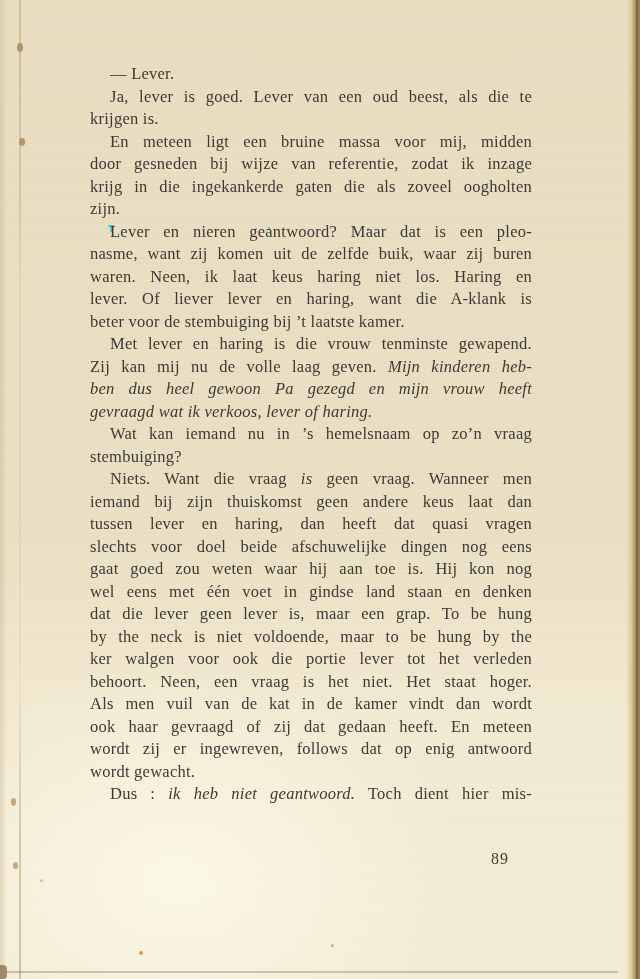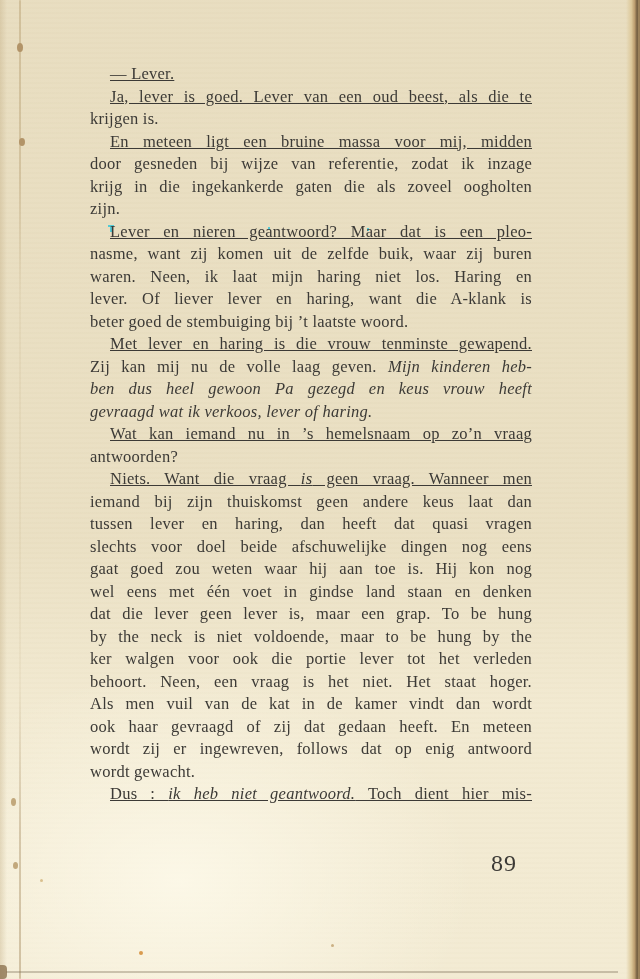--- a/index.html
+++ b/index.html
@@ -68,27 +68,27 @@
     font-size: 16.5px;
     letter-spacing: 0.25px;
   }
   .line {
     height: 22.5px;
     line-height: 22.5px;
     overflow: hidden;
     white-space: normal;
   }
   .line.just { text-align: justify; text-align-last: justify; }
-  .line.indent { text-indent: 20px; text-decoration: underline; }
+  .line.indent { text-indent: 20px; }
   .it { font-style: italic; text-align: center; }
   .page-number {
     position: absolute;
     left: 491px; top: 850px;
     color: var(--ink, #3c3a36);
-    font-size: 24px;
+    font-size: 16px;
     letter-spacing: 1px;
   }
 </style>
 </head>
 <body>
 
 <div class="scan-page">
 
   <div class="edge-left"></div>
   <div class="seam"></div>
@@ -109,29 +109,29 @@
   <div class="text-block">
       <div class="line indent"><span>— Lever.</span></div>
       <div class="line indent just"><span>Ja, lever is goed. Lever van een oud beest, als die te</span></div>
       <div class="line"><span>krijgen is.</span></div>
       <div class="line indent just"><span>En meteen ligt een bruine massa voor mij, midden</span></div>
       <div class="line just"><span>door gesneden bij wijze van referentie, zodat ik inzage</span></div>
       <div class="line just"><span>krijg in die ingekankerde gaten die als zoveel oogholten</span></div>
       <div class="line"><span>zijn.</span></div>
       <div class="line indent just"><span>Lever en nieren geantwoord? Maar dat is een pleo-</span></div>
       <div class="line just"><span>nasme, want zij komen uit de zelfde buik, waar zij buren</span></div>
-      <div class="line just"><span>waren. Neen, ik laat mijn haring niet los. Haring en</span></div>
+      <div class="line just"><span>waren. Neen, ik laat keus haring niet los. Haring en</span></div>
       <div class="line just"><span>lever. Of liever lever en haring, want die A-klank is</span></div>
-      <div class="line"><span>beter goed de stembuiging bij ’t laatste woord.</span></div>
+      <div class="line"><span>beter voor de stembuiging bij ’t laatste kamer.</span></div>
       <div class="line indent just"><span>Met lever en haring is die vrouw tenminste gewapend.</span></div>
       <div class="line just"><span>Zij kan mij nu de volle laag geven. </span><span class="it">Mijn kinderen heb-</span></div>
-      <div class="line just"><span class="it">ben dus heel gewoon Pa gezegd en keus vrouw heeft</span></div>
+      <div class="line just"><span class="it">ben dus heel gewoon Pa gezegd en mijn vrouw heeft</span></div>
       <div class="line"><span class="it">gevraagd wat ik verkoos, lever of haring.</span></div>
       <div class="line indent just"><span>Wat kan iemand nu in ’s hemelsnaam op zo’n vraag</span></div>
-      <div class="line"><span>antwoorden?</span></div>
+      <div class="line"><span>stembuiging?</span></div>
       <div class="line indent just"><span>Niets. Want die vraag </span><span class="it">is</span><span> geen vraag. Wanneer men</span></div>
       <div class="line just"><span>iemand bij zijn thuiskomst geen andere keus laat dan</span></div>
       <div class="line just"><span>tussen lever en haring, dan heeft dat quasi vragen</span></div>
       <div class="line just"><span>slechts voor doel beide afschuwelijke dingen nog eens</span></div>
       <div class="line just"><span>gaat goed zou weten waar hij aan toe is. Hij kon nog</span></div>
       <div class="line just"><span>wel eens met één voet in gindse land staan en denken</span></div>
       <div class="line just"><span>dat die lever geen lever is, maar een grap. To be hung</span></div>
       <div class="line just"><span>by the neck is niet voldoende, maar to be hung by the</span></div>
       <div class="line just"><span>ker walgen voor ook die portie lever tot het verleden</span></div>
       <div class="line just"><span>behoort. Neen, een vraag is het niet. Het staat hoger.</span></div>

